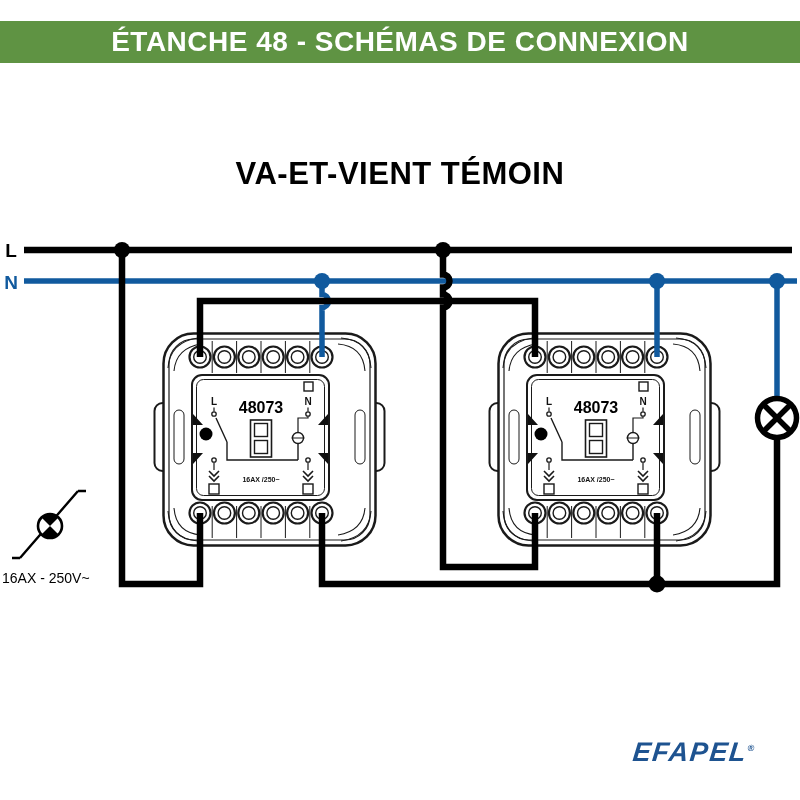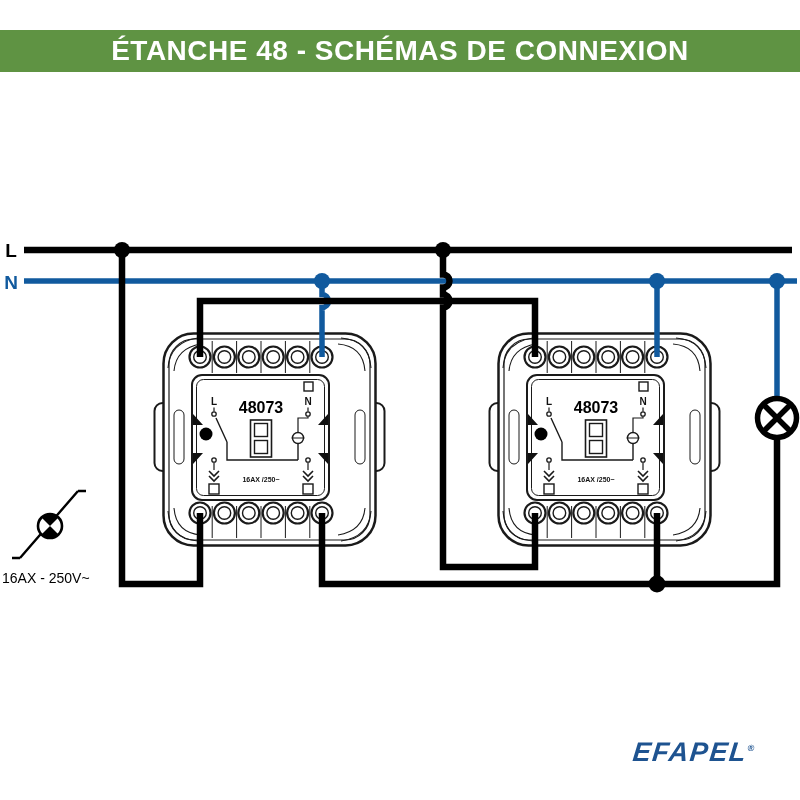--- a/index.html
+++ b/index.html
@@ -4,21 +4,21 @@
 <style>
   :root{
     --header_bg:#5f9343;
     --wire_live:#000000;
     --wire_neutral:#115a9e;
     --logo_blue:#1e5390;
   }
   html,body{margin:0;padding:0;background:#fff;}
   #page{position:relative;width:800px;height:800px;background:#ffffff;overflow:hidden;
         font-family:"Liberation Sans", sans-serif;}
-  #header-bar{position:absolute;left:0;top:30px;width:800px;height:42px;
+  #header-bar{position:absolute;left:0;top:21px;width:800px;height:42px;
         background:var(--header_bg);display:flex;align-items:center;justify-content:center;}
   #header-bar .title{color:#ffffff;font-size:28px;font-weight:bold;letter-spacing:.5px;white-space:nowrap;}
   #diagram-title{position:absolute;left:0;top:156px;width:800px;text-align:center;
         color:#000;font-size:31px;font-weight:bold;letter-spacing:.5px;}
   #schematic{position:absolute;left:0;top:0;}
   .wire-live{stroke:var(--wire_live);stroke-width:6.5;fill:none;}
   .wire-neutral{stroke:var(--wire_neutral);stroke-width:5.5;fill:none;}
   .dot-live{fill:var(--wire_live);}
   .dot-neutral{fill:var(--wire_neutral);}
   .lamp-stroke{stroke:#000;stroke-width:5.5;fill:none;}
@@ -33,20 +33,21 @@
 </style>
 </head>
 <body>
 
 <div id="page">
 
   <div id="header-bar">
     <span class="title">ÉTANCHE 48 - SCHÉMAS DE CONNEXION</span>
   </div>
 
+  <div id="diagram-title">VA-ET-VIENT TÉMOIN</div>
 
   <svg id="schematic" width="800" height="800" viewBox="0 0 800 800">
 
     <defs>
       <g id="switch48">
 
         <rect class="dev-line dev-fill" x="-7.5" y="71" width="16" height="68" rx="8" stroke-width="2"></rect>
         <rect class="dev-line dev-fill" x="206.5" y="71" width="16" height="68" rx="8" stroke-width="2"></rect>
 
         <rect class="dev-line dev-fill" x="1.5" y="1.5" width="212" height="212" rx="30" stroke-width="2.5"></rect>

